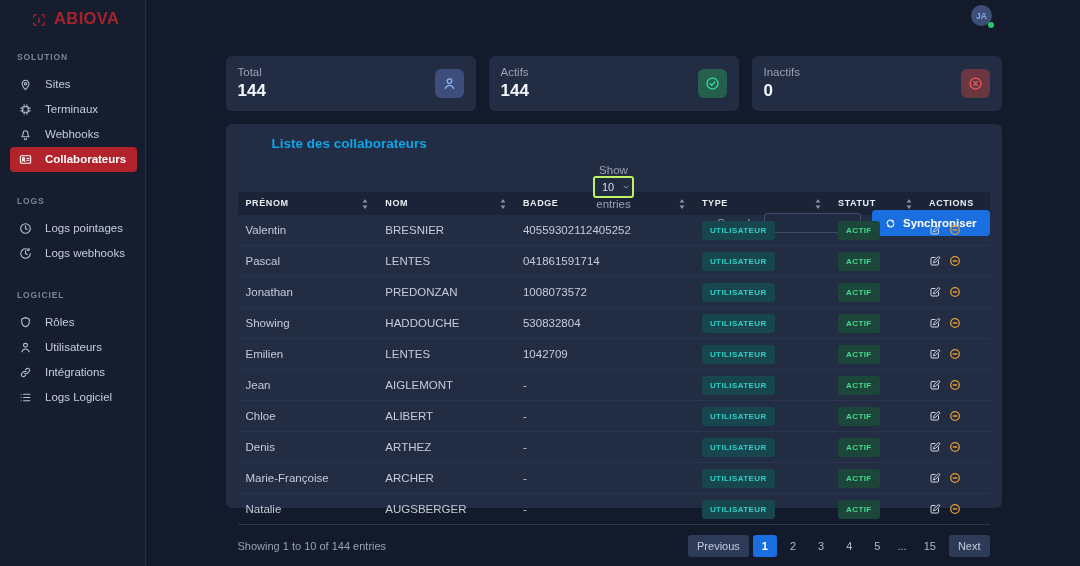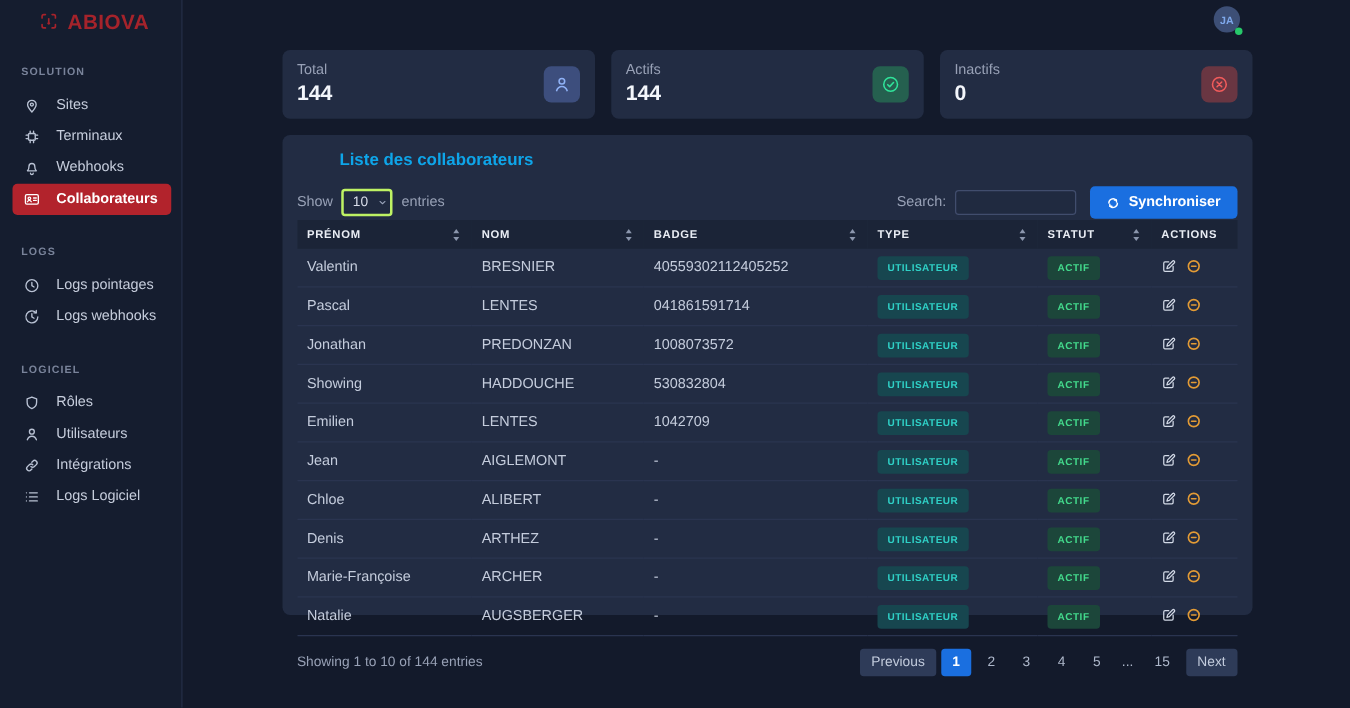--- a/index.html
+++ b/index.html
@@ -5,21 +5,21 @@
   * { box-sizing: border-box; }
   html,body { margin:0; padding:0; }
   body {
     width:1080px; height:566px; overflow:hidden;
     background:#131a2b; font-family:"Liberation Sans",sans-serif;
     -webkit-font-smoothing:antialiased;
   }
   
   .sidebar { position:fixed; left:0; top:0; width:146px; height:566px;
     background:#151d2f; border-right:1px solid #232d45; }
-  .logo { display:flex; align-items:flex-start; gap:7px; padding:9px 0 0 31px;
+  .logo { display:flex; align-items:flex-end; gap:7px; padding:9px 0 0 31px;
     color:#a5232b; font-weight:bold; font-size:16.5px; letter-spacing:.4px; cursor:pointer; }
   .logo-icon { width:16px; height:16px; display:flex; }
   .logo-icon svg { width:100%; height:100%; }
   .section-label { margin:24px 0 10px; padding-left:17px; font-size:8.5px; font-weight:700;
     letter-spacing:.9px; color:#79839a; text-transform:uppercase; }
   .nav-item { display:flex; align-items:center; gap:13px; padding:6px 6px 6px 19px;
     color:#c6cddc; font-size:11.5px; line-height:13px; cursor:pointer;text-align:center; }
   .nav-icon { width:13px; height:13px; flex:0 0 13px; display:flex; color:#b9c2d4; }
   .nav-icon svg { width:100%; height:100%; }
   .nav-item.active { background:#b2232c; border-radius:4px; margin:0 8px 0 10px;
@@ -28,36 +28,36 @@
   
   .main { margin-left:147px; }
   .topbar { height:30px; padding:5px 88px 0 0; display:flex; justify-content:flex-end; }
   .avatar { width:21px; height:21px; border-radius:50%; background:#3d4f76; color:#7fa9ec;
     font-size:8.5px; font-weight:700; display:flex; align-items:center; justify-content:center;
     position:relative; cursor:pointer; }
   .status-dot { position:absolute; right:-2px; bottom:-2px; width:6px; height:6px;
     border-radius:50%; background:#27c96a; }
   .content { width:776px; margin:0 auto; }
   
-  .cards { display:flex; gap:13px; margin-top:10px;border-radius:12px; }
+  .cards { display:flex; gap:13px; margin-top:26px;border-radius:12px; }
   .card { flex:1; background:#222c43; border-radius:6px; height:55px; padding:9px 12px;
     display:flex; justify-content:space-between; align-items:center; }
   .card-label { font-size:11.5px; color:#98a1b6; }
   .card-value { font-size:17px; font-weight:700; color:#f3f6fb; margin-top:3px; }
   .card-icon { width:29px; height:29px; border-radius:6px; display:flex;
     align-items:center; justify-content:center; }
   .card-icon svg { width:15px; height:15px; }
   .card-icon.blue  { background:#3d4e7d; color:#8fb1f5; }
   .card-icon.green { background:#25604f; color:#30e39a; }
   .card-icon.red   { background:#693642; color:#f15b5b; }
   
   .panel { background:#222c43; border-radius:6px; margin-top:13px; padding:10px 12px 0; height:384px; }
   .panel-title { font-size:13.5px; font-weight:700; color:#0ea5e9; margin:2px 0 13px;padding-left:34px; }
   .controls { display:flex; align-items:center; height:28px; margin-bottom:0;
-    font-size:11.5px; color:#98a1b6; }
+    font-size:11.5px; color:#98a1b6;flex-direction:column; }
   .select-wrap { position:relative; margin:0 7px; }
   select.page-size { appearance:none; -webkit-appearance:none; background:#202a40;
     border:2px solid #bef264; color:#d8dde9; font-size:11px; border-radius:3px;
     padding:3px 17px 3px 7px; font-family:inherit; cursor:pointer; outline:none; }
   .select-chevron { position:absolute; right:4px; top:50%; transform:translateY(-50%);
     width:8px; height:8px; color:#9aa4ba; pointer-events:none; display:flex; }
   .select-chevron svg { width:100%; height:100%; }
   .search-group { margin-left:auto; display:flex; align-items:center; }
   input.search { width:97px; height:20px; background:#202a40; border:1px solid #414d6d;
     border-radius:3px; margin-left:7px; color:#d8dde9; font-size:11px; padding:0 6px; outline:none; }

